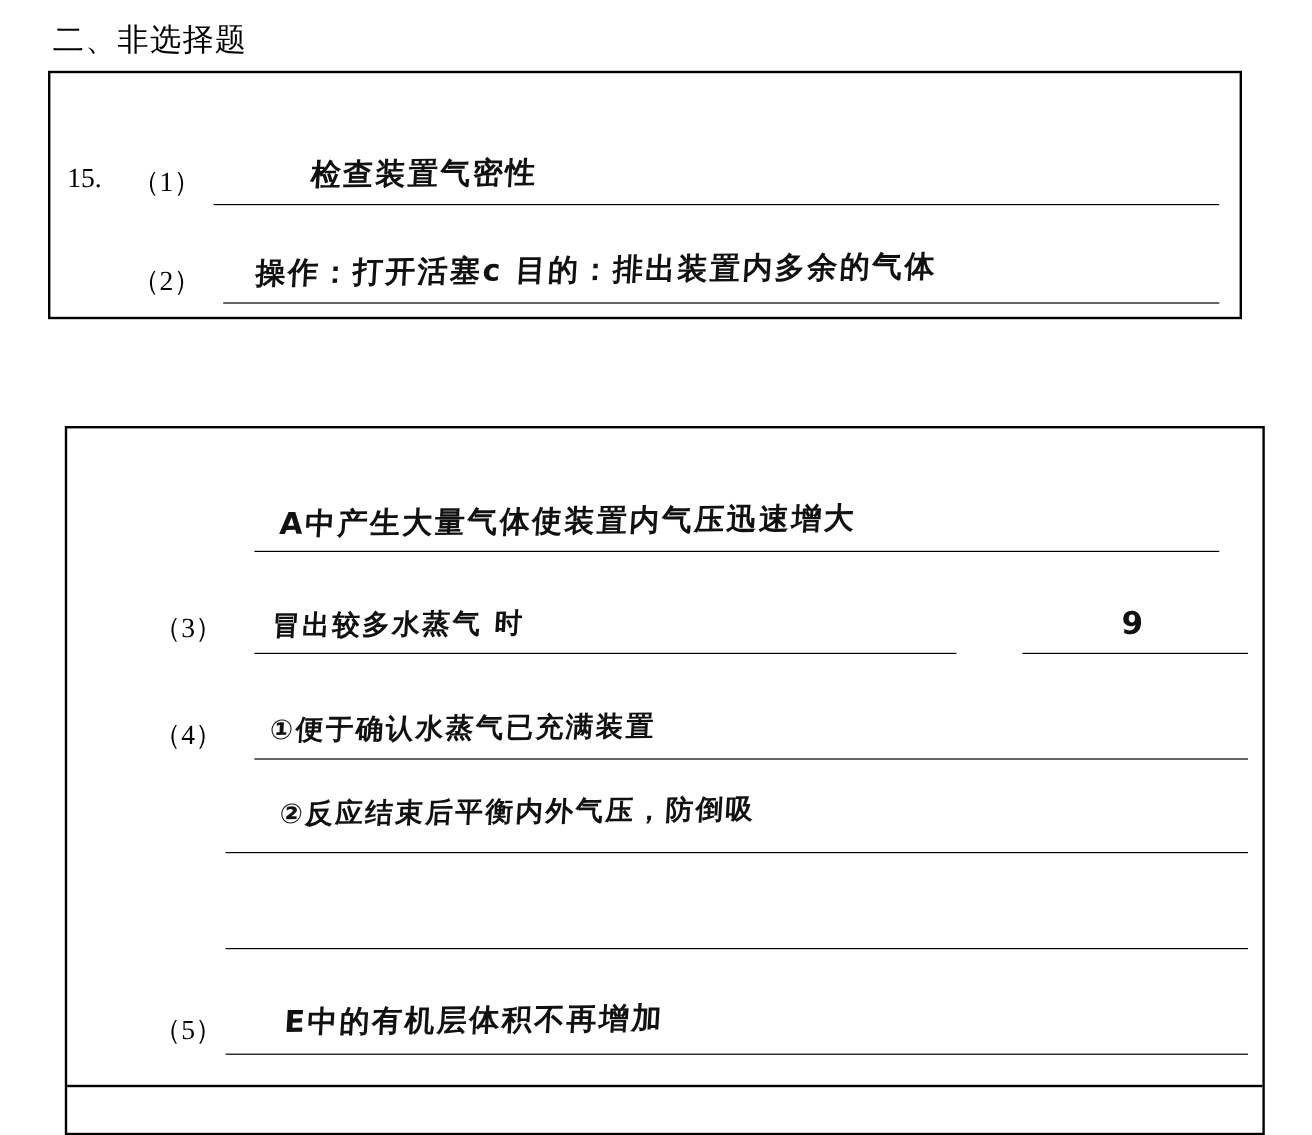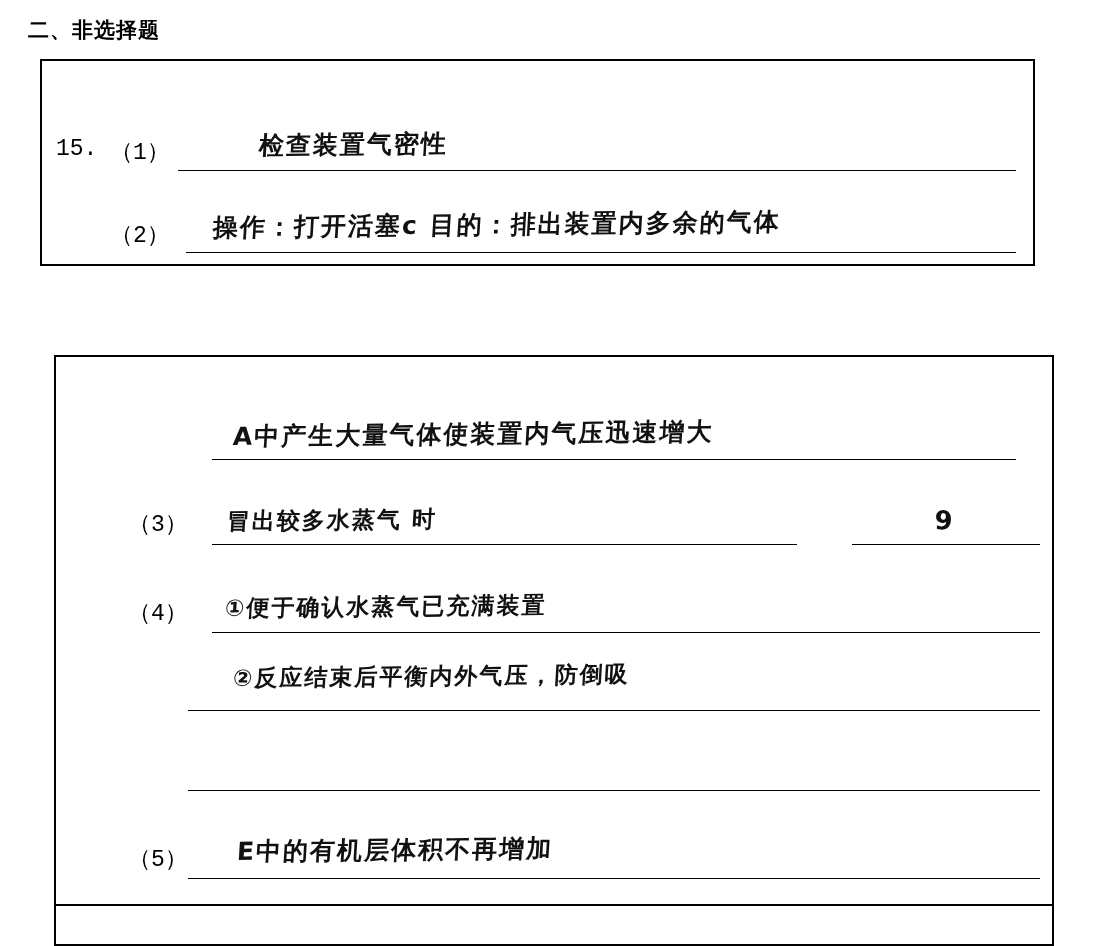--- a/index.html
+++ b/index.html
@@ -12,25 +12,25 @@
     height: 946px;
     position: relative;
     font-family: "Liberation Serif", serif;
     color: #000000;
     overflow: hidden;
   }
 
   
   .section-heading {
     position: absolute;
-    left: 28px;
+    left: 44px;
     top: 16px;
     font-family: "Liberation Sans", sans-serif;
-    font-weight: bold;
-    font-size: 21px;
+    font-weight: normal;
+    font-size: 26px;
     letter-spacing: 1px;
     white-space: nowrap;
   }
 
   
   .answer-box {
     position: absolute;
     border: 2px solid #000000;
     box-sizing: border-box;
     background: #ffffff;
@@ -52,21 +52,21 @@
     position: absolute;
     left: 0;
     right: 0;
     top: 547px;
     border-top: 2px solid #000000;
   }
 
   
   .qlabel {
     position: absolute;
-    font-family: Liberation Mono, monospace;
+    font-family: Liberation Serif, serif;
     font-size: 23px;
     white-space: nowrap;
   }
 
   
   .rule {
     position: absolute;
     border-bottom: 1.5px solid #000000;
     height: 0;
   }

